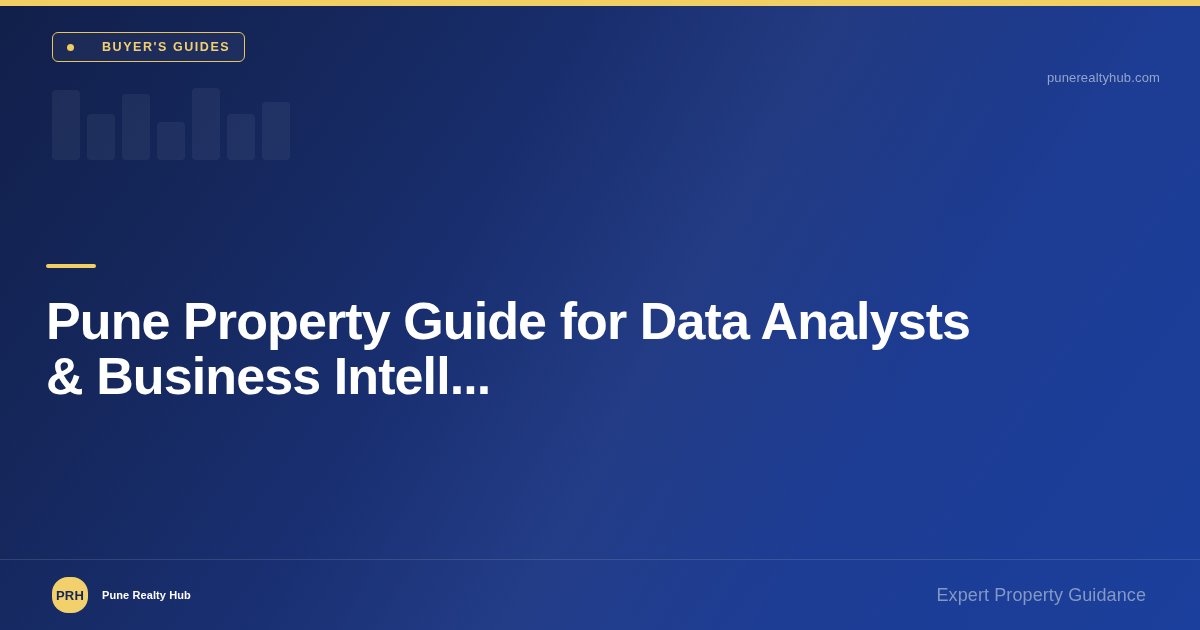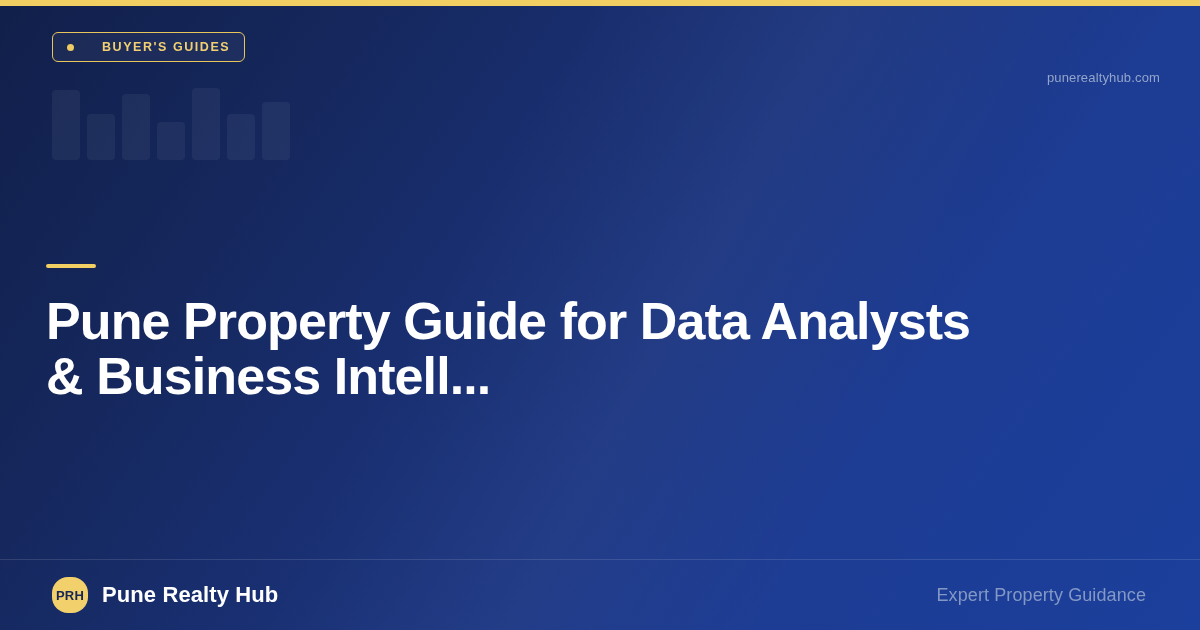--- a/index.html
+++ b/index.html
@@ -134,21 +134,21 @@
     width:36px; height:36px;
     border-radius:16px;
     background:#f2d06b;
     display:flex; align-items:center; justify-content:center;
     font-size:13px; font-weight:700;
     color:#152657;
     letter-spacing:0.2px;
     flex:none;
   }
   .brand-name {
-    font-size:22px; font-weight:700;
+    font-size:11px; font-weight:700;
     color:#ffffff;
     letter-spacing:0.1px;
   }
   .footer-tag {
     font-size:18px; font-weight:400;
     color:#8398c4;
     letter-spacing:0.1px;
   }
 </style>
 </head>

